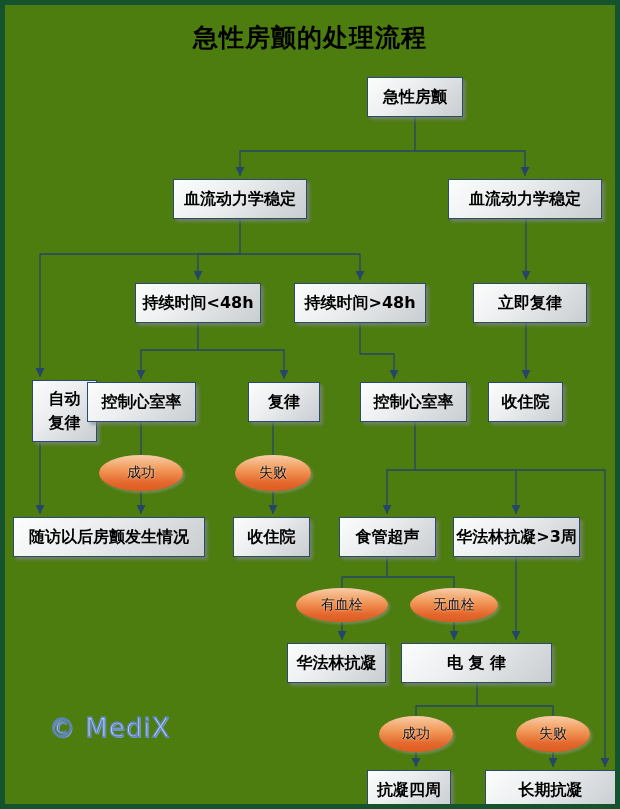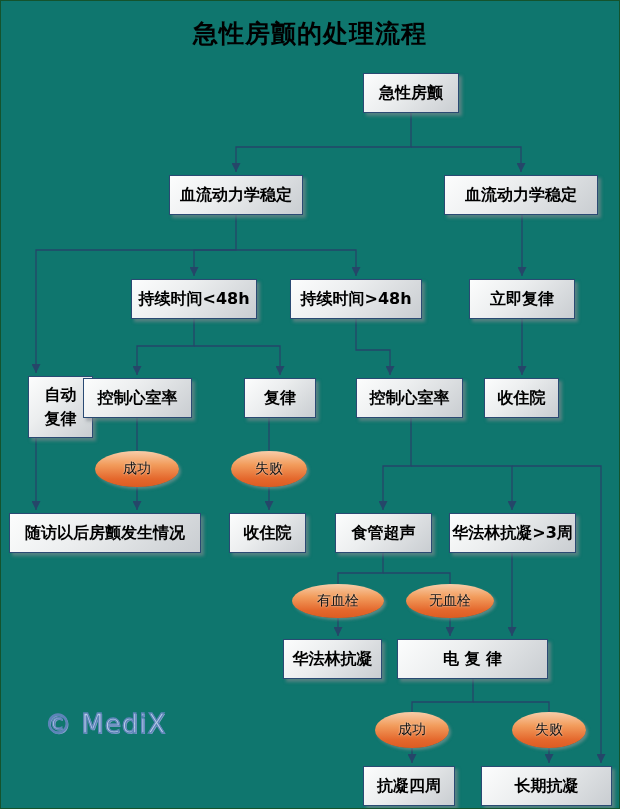--- a/index.html
+++ b/index.html
@@ -1,19 +1,19 @@
 <!DOCTYPE html>
 <html><head>
 <meta charset="utf-8">
 <style>
   * { margin:0; padding:0; box-sizing:border-box; }
   html,body { width:620px; height:809px; }
   body { background:#fff; font-family:"DejaVu Sans",sans-serif; position:relative; }
   .canvas { position:absolute; left:0; top:0; width:620px; height:809px;
-            background:#0f766e; border:1px solid #14532d; overflow:hidden; }
+            background:#4d7c0f; border:5px solid #14532d; overflow:hidden; }
   .title { position:absolute; top:16px; left:0; width:100%; text-align:center;
            font-size:25px; font-weight:bold; color:#000; letter-spacing:1px; }
   svg.edges { position:absolute; left:0; top:0; width:620px; height:809px; }
   .box { position:absolute; display:flex; align-items:center; justify-content:center;
          text-align:center; font-size:16px; color:#000;
          background:linear-gradient(135deg,#fcfdfd 0%,#eceeef 40%,#c9cdd1 100%);
          border:1.5px solid #2a4a73;
          box-shadow:3px 3px 3px rgba(130,136,142,.6);font-weight:bold; }
   .ellipse { position:absolute; display:flex; align-items:center; justify-content:center;
          text-align:center; font-size:14px; color:#111; border-radius:50%;
@@ -71,21 +71,21 @@
   </div>
   <div class="box" style="left:443px;top:174px;width:154px;height:40px;">
     <span>血流动力学稳定</span>
   </div>
   <div class="box" style="left:130px;top:278px;width:126px;height:40px;">
     <span>持续时间&lt;48h</span>
   </div>
   <div class="box" style="left:289px;top:278px;width:132px;height:40px;">
     <span>持续时间&gt;48h</span>
   </div>
-  <div class="box" style="left:468px;top:278px;width:106px;height:40px;">
+  <div class="box" style="left:468px;top:278px;width:114px;height:40px;">
     <span>立即复律</span>
   </div>
   <div class="box" style="left:3px;top:375px;width:65px;height:62px;margin-left:24px;">
     <span class="wrap2">自动复律</span>
   </div>
   <div class="box" style="left:82px;top:377px;width:109px;height:40px;">
     <span>控制心室率</span>
   </div>
   <div class="box" style="left:243px;top:377px;width:72px;height:40px;">
     <span>复律</span>
@@ -107,21 +107,21 @@
   </div>
   <div class="box" style="left:448px;top:512px;width:127px;height:40px;">
     <span>华法林抗凝&gt;3周</span>
   </div>
   <div class="box" style="left:282px;top:638px;width:99px;height:40px;">
     <span>华法林抗凝</span>
   </div>
   <div class="box" style="left:396px;top:638px;width:151px;height:40px;">
     <span>电 复 律</span>
   </div>
-  <div class="box" style="left:362px;top:765px;width:92px;height:40px;">
+  <div class="box" style="left:362px;top:765px;width:84px;height:40px;">
     <span>抗凝四周</span>
   </div>
   <div class="box" style="left:480px;top:765px;width:131px;height:40px;">
     <span>长期抗凝</span>
   </div>
 
   <div class="ellipse" style="left:94px;top:450px;width:84px;height:36px;">
     <span>成功</span>
   </div>
   <div class="ellipse" style="left:230px;top:450px;width:76px;height:36px;">

